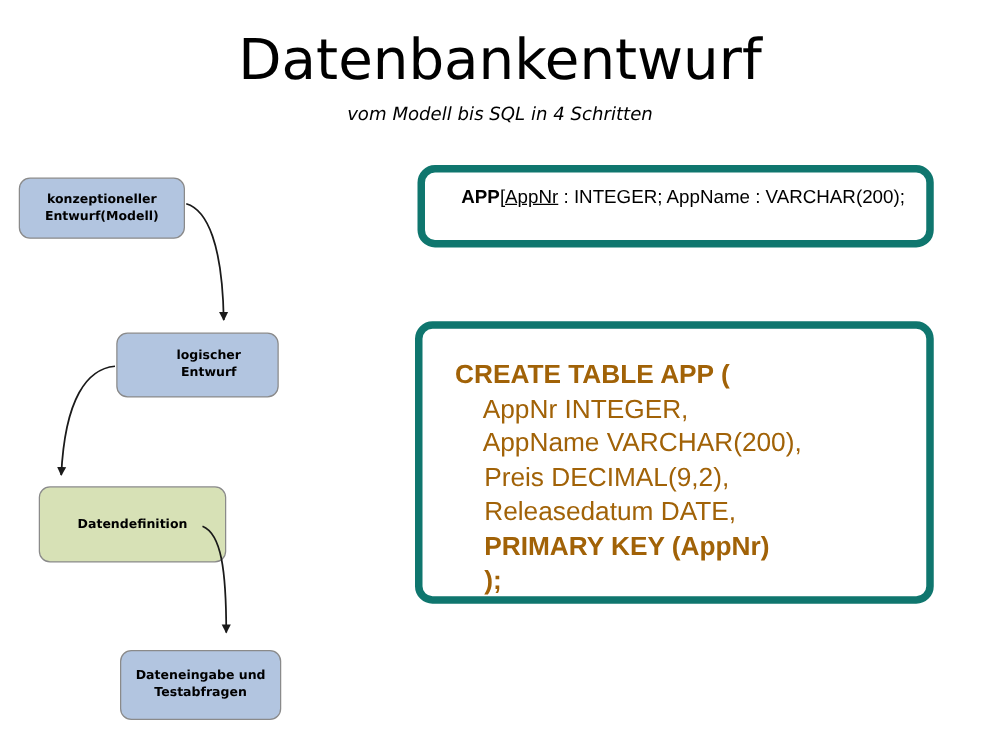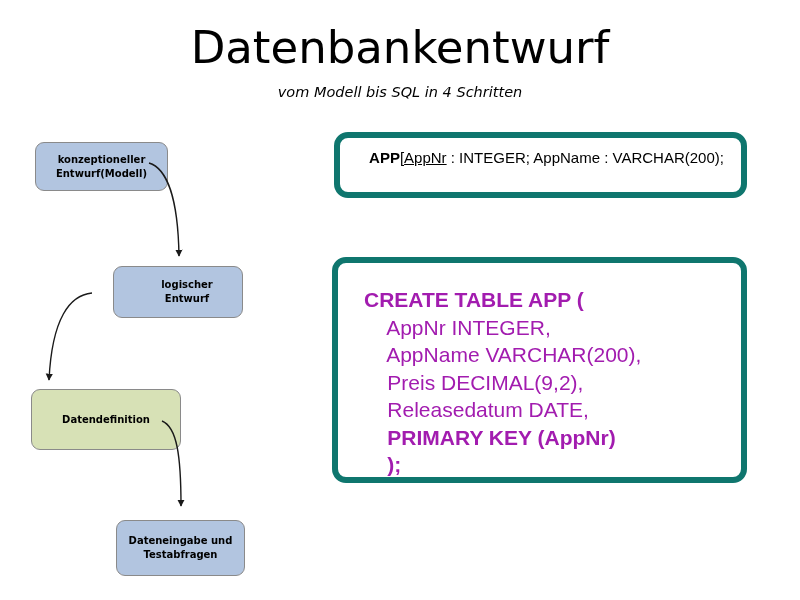--- a/index.html
+++ b/index.html
@@ -55,21 +55,21 @@
     align-items: center;
     justify-content: center;
     text-align: center;
     font-family: "DejaVu Sans", sans-serif;
     font-size: 10px;
     font-weight: 700;
     line-height: 14px;
     color: #000000;
     padding: 2px 6px;
   }
-  .flow-box.blue  { background: #b2c5e0; margin-left: 20px; }
+  .flow-box.blue  { background: #b2c5e0; }
   .flow-box.green { background: #d7e1b6; margin-left: 20px; }
 
   #box-konzeptioneller { left: 15px;  top: 142px; width: 133px; height: 49px; }
   #box-logischer       { left: 93px;  top: 266px; width: 130px; height: 52px; padding-left: 24px; }
   #box-datendefinition { left: 11px;  top: 389px; width: 150px; height: 61px; }
   #box-dateneingabe    { left: 96px;  top: 520px; width: 129px; height: 56px; }
 
   
   #arrows {
     position: absolute;
@@ -115,21 +115,21 @@
     width: 415px;
     height: 226px;
   }
   #sql-text {
     position: absolute;
     left: 26px;
     top: 23px;
     font-family: "Liberation Sans", sans-serif;
     font-size: 21px;
     line-height: 27.5px;
-    color: #a21caf;
+    color: #a16207;
     white-space: pre;
   }
   #sql-text .b { font-weight: 700; }
 </style>
 </head>
 <body>
 
 <div id="slide">
 
   <div id="title">Datenbankentwurf</div>

